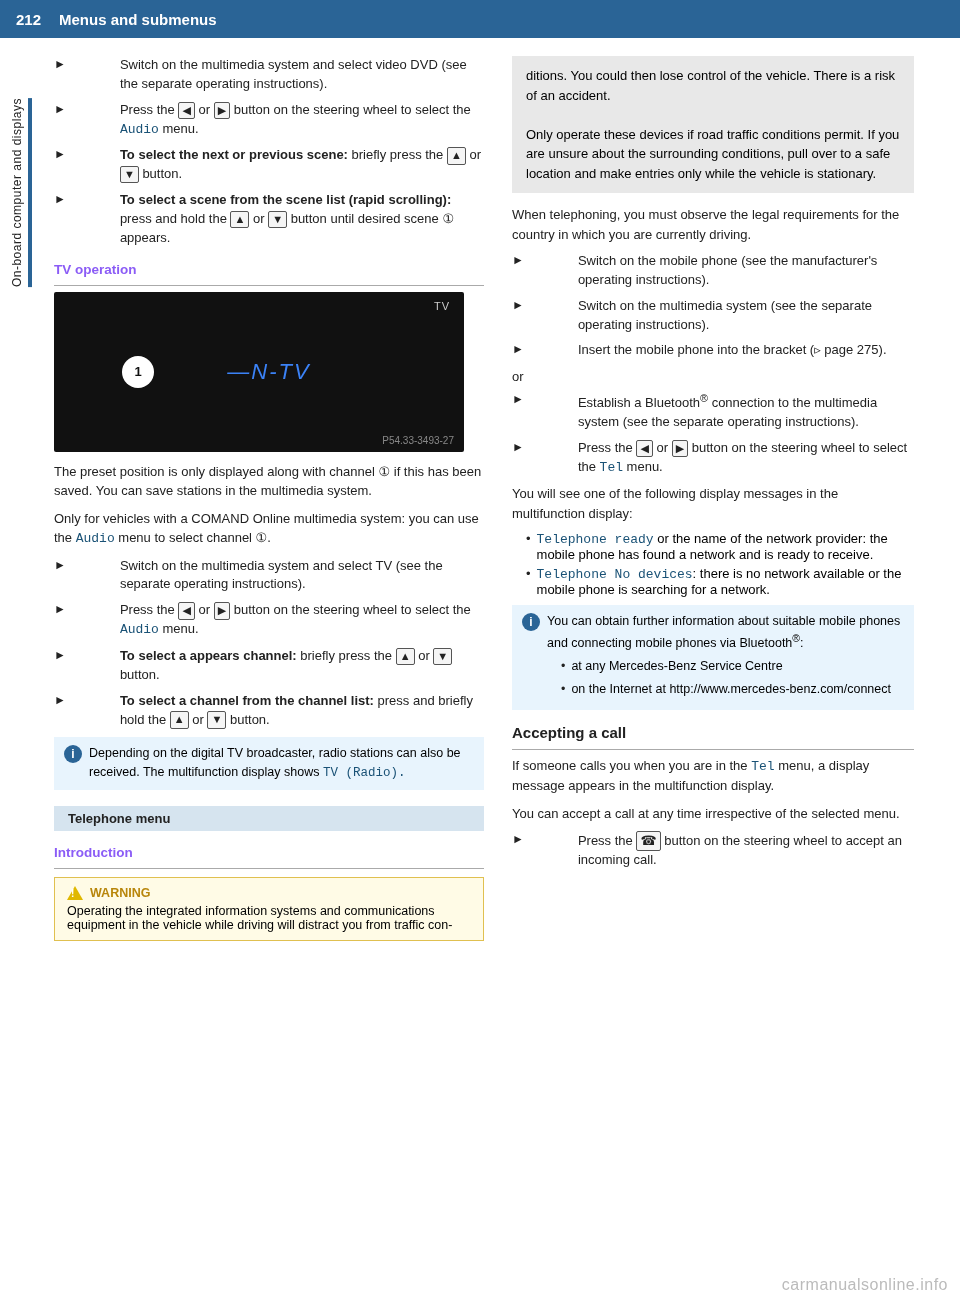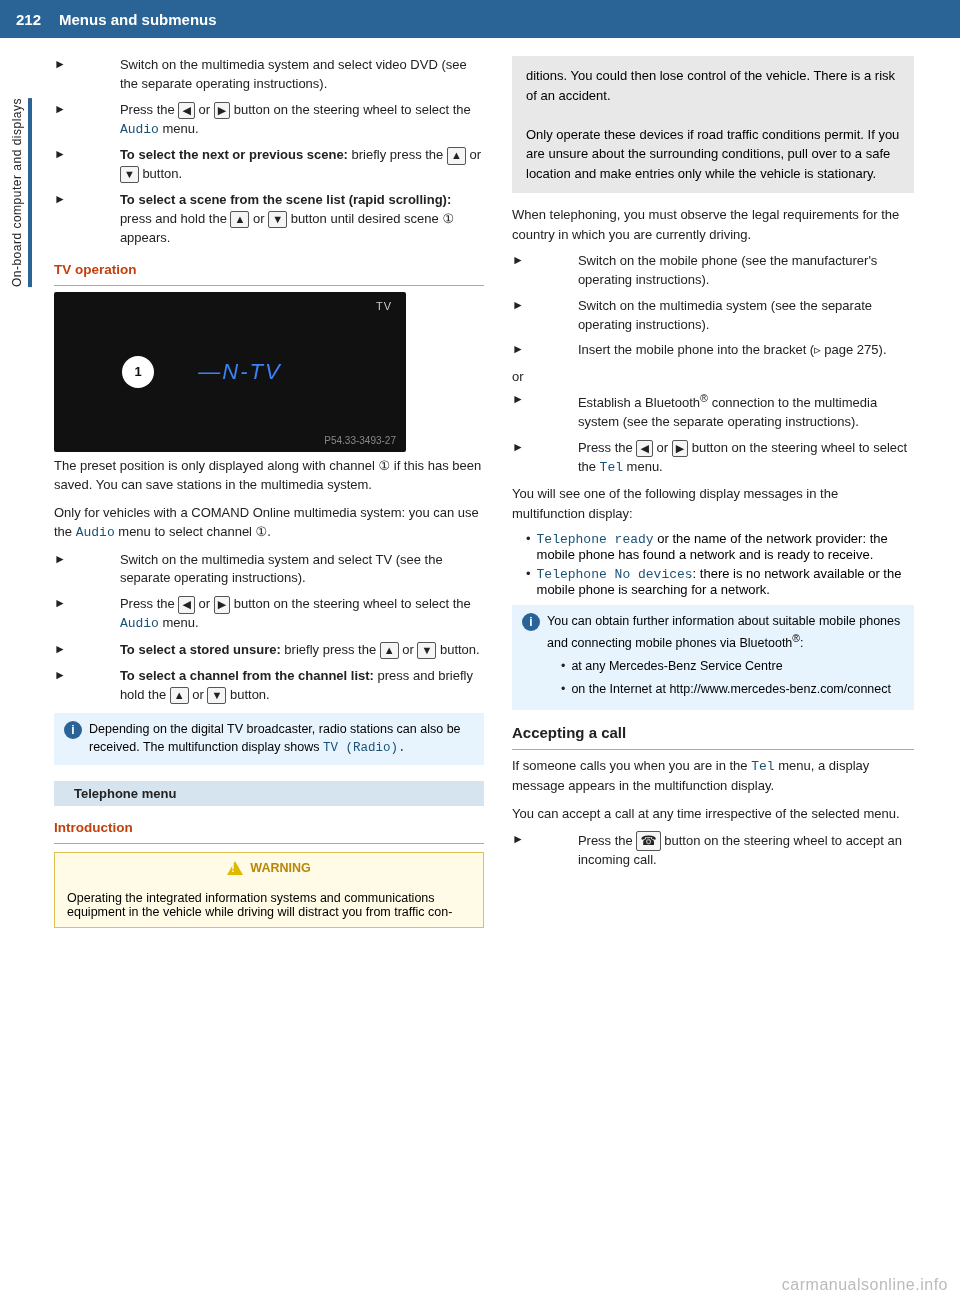--- a/index.html
+++ b/index.html
@@ -112,30 +112,30 @@
     }
 
     .bold-text {
       font-weight: bold;
     }
 
     
     .section-heading {
       font-size: 13.5px;
       font-weight: bold;
-      color: #c2410c;
+      color: #8b5cf6;
       margin: 14px 0 6px 0;
     }
 
     
     .tv-image-box {
       background: #111;
-      width: 352px;
+      width: 410px;
       height: 160px;
-      margin-bottom: 4px;
+      margin-bottom: 10px;
       border-radius: 2px;
       position: relative;
       display: flex;
       align-items: center;
       justify-content: center;
       overflow: hidden;
     }
     .tv-image-box .tv-label {
       position: absolute;
       top: 8px;
@@ -205,42 +205,41 @@
       text-align: center;
       line-height: 18px;
       flex-shrink: 0;
       margin-right: 7px;
       margin-top: 1px;
     }
 
     
     .section-box {
       background: #d6e4ef;
-      padding: 5px 20px;
+      padding: 5px 14px;
       font-size: 13px;
       font-weight: bold;
       margin: 16px 0 8px 0;
       color: #222;
     }
 
     
     .warning-box {
       border: 1px solid #e0c050;
       background: #fffbe6;
       padding: 8px 12px;
       margin: 8px 0;
       font-size: 12.5px;
     }
     .warning-title {
       display: flex;
       align-items: center;
       font-weight: bold;
       color: #b8860b;
-      margin-bottom: 16px;
-      justify-content: center;
+      margin-bottom: 4px;
     }
     .warning-triangle {
       display: inline-block;
       width: 0;
       height: 0;
       border-left: 8px solid transparent;
       border-right: 8px solid transparent;
       border-bottom: 14px solid #e0b800;
       margin-right: 7px;
       position: relative;
@@ -364,21 +363,21 @@
       <div class="bullet-item">
         <span class="bullet-arrow">►</span>
         <span class="bullet-text">Switch on the multimedia system and select TV (see the separate operating instructions).</span>
       </div>
       <div class="bullet-item">
         <span class="bullet-arrow">►</span>
         <span class="bullet-text">Press the <span class="kbd-box">◀</span> or <span class="kbd-box">▶</span> button on the steering wheel to select the <span class="mono">Audio</span> menu.</span>
       </div>
       <div class="bullet-item">
         <span class="bullet-arrow">►</span>
-        <span class="bullet-text"><span class="bold-text">To select a stored unsure:</span> briefly press the <span class="kbd-box">▲</span> or <span class="kbd-box">▼</span> button.</span>
+        <span class="bullet-text"><span class="bold-text">To select a appears channel:</span> briefly press the <span class="kbd-box">▲</span> or <span class="kbd-box">▼</span> button.</span>
       </div>
       <div class="bullet-item">
         <span class="bullet-arrow">►</span>
         <span class="bullet-text"><span class="bold-text">To select a channel from the channel list:</span> press and briefly hold the <span class="kbd-box">▲</span> or <span class="kbd-box">▼</span> button.</span>
       </div>
 
       <div class="info-box">
         <span class="info-icon">i</span>
         <span>Depending on the digital TV broadcaster, radio stations can also be received. The multifunction display shows <span class="mono">TV (Radio).</span></span>
       </div>

